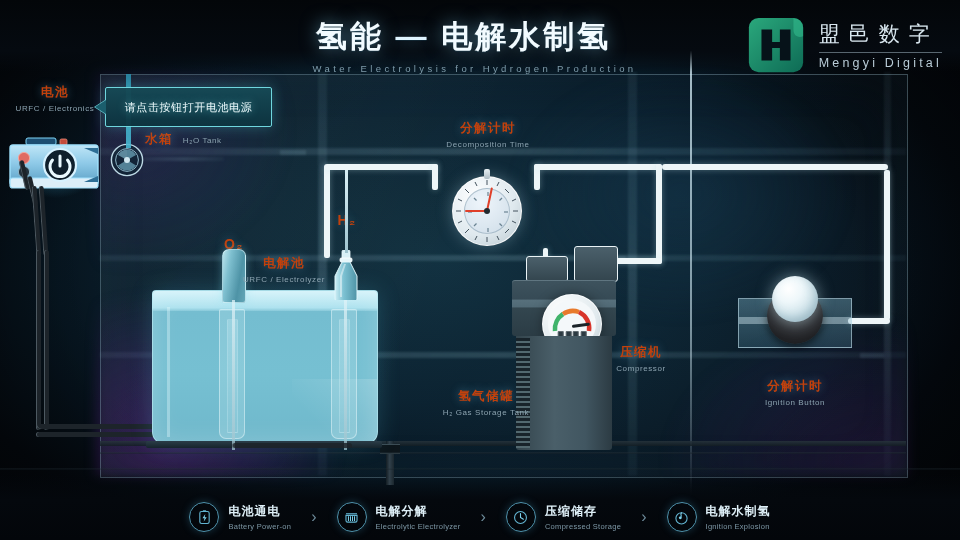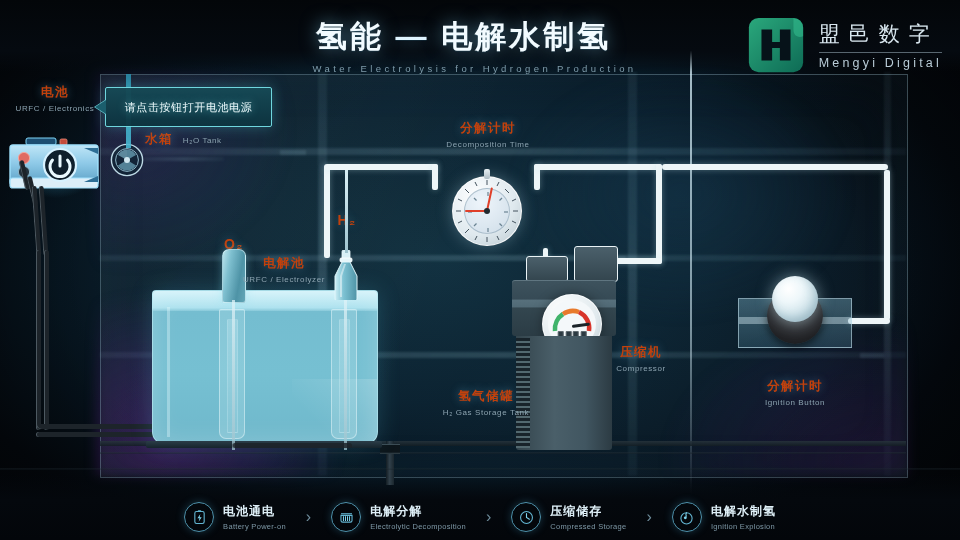--- a/index.html
+++ b/index.html
@@ -490,21 +490,21 @@
           <g stroke="#7fd4ee" stroke-width="1.2">
             <line x1="6.4" y1="8.6" x2="6.4" y2="14"></line>
               <line x1="8.8" y1="8.6" x2="8.8" y2="14"></line>
             <line x1="11.2" y1="8.6" x2="11.2" y2="14"></line>
               <line x1="13.6" y1="8.6" x2="13.6" y2="14"></line>
           </g>
         </svg>
       </div>
       <div class="step-tx">
         <div class="cn">电解分解</div>
-        <div class="en">Electrolytic Decomposition</div>
+        <div class="en">Electrolytic Electrolyzer</div>
       </div>
     </div>
     <div class="chev">›</div>
 
     <div class="step">
       <div class="step-ico">
         <svg viewBox="0 0 20 20" width="17" height="17">
           <circle cx="10" cy="10" r="7" fill="none" stroke="#63b5d2" stroke-width="1.3"></circle>
           <path d="M10 5.5V10l3.4 2" fill="none" stroke="#7fd4ee" stroke-width="1.3" stroke-linecap="round"></path>
         </svg>

